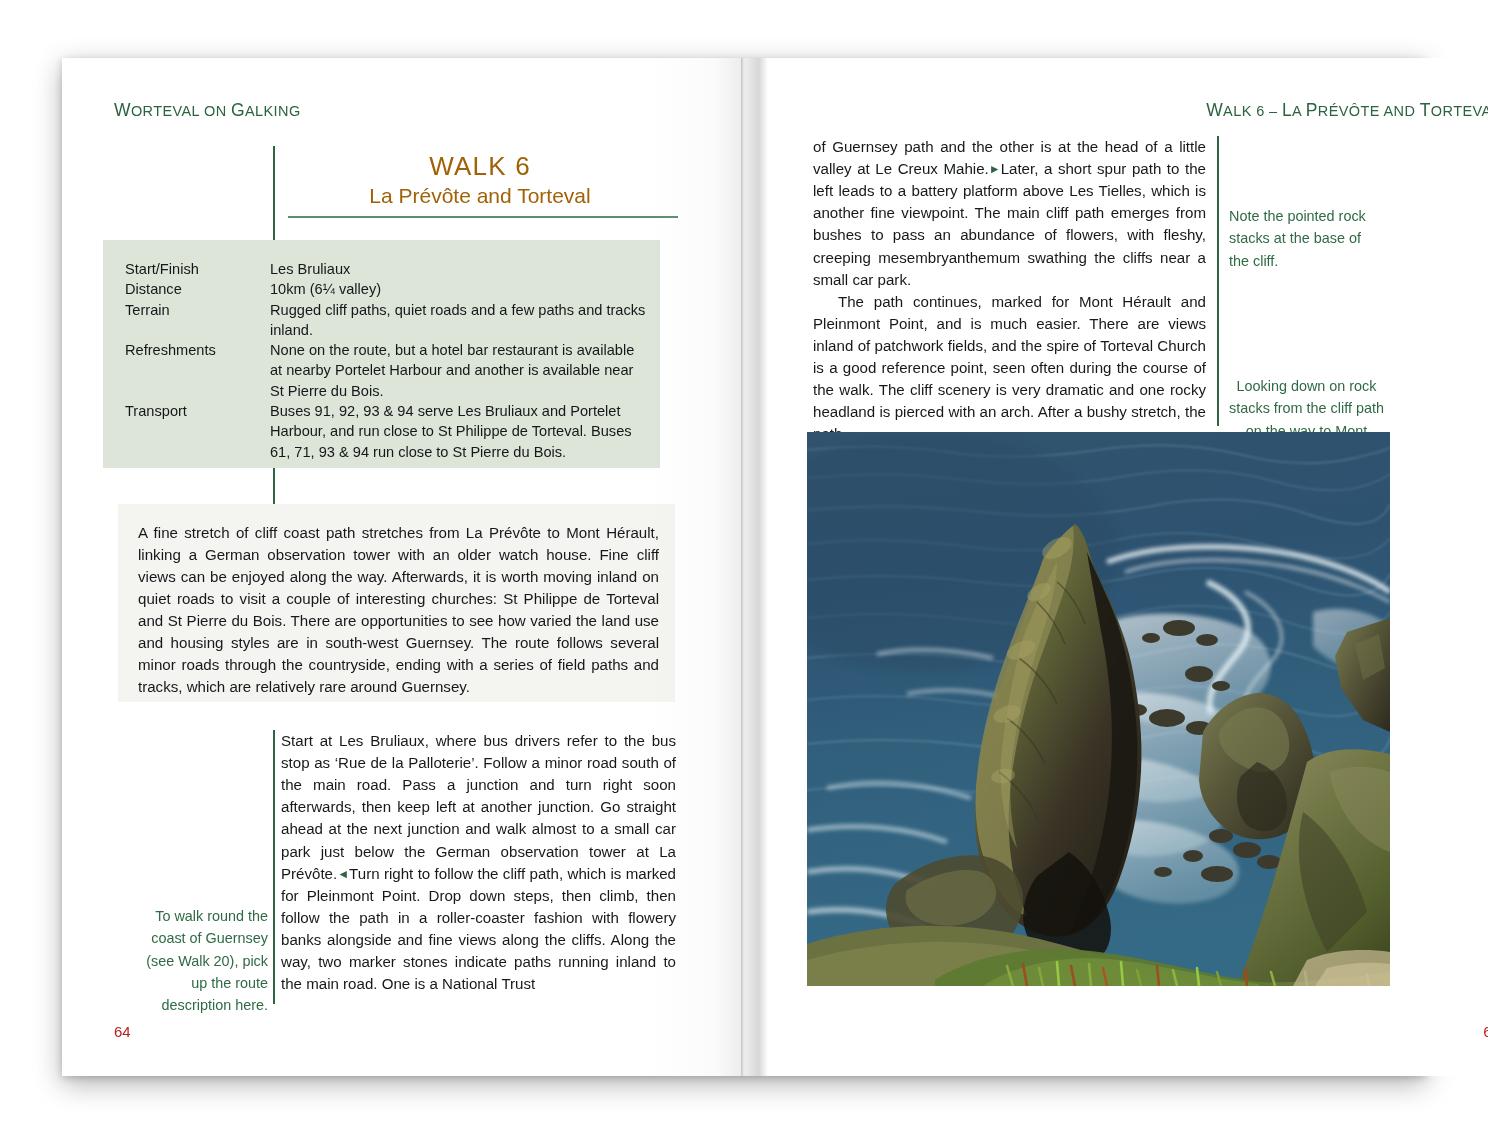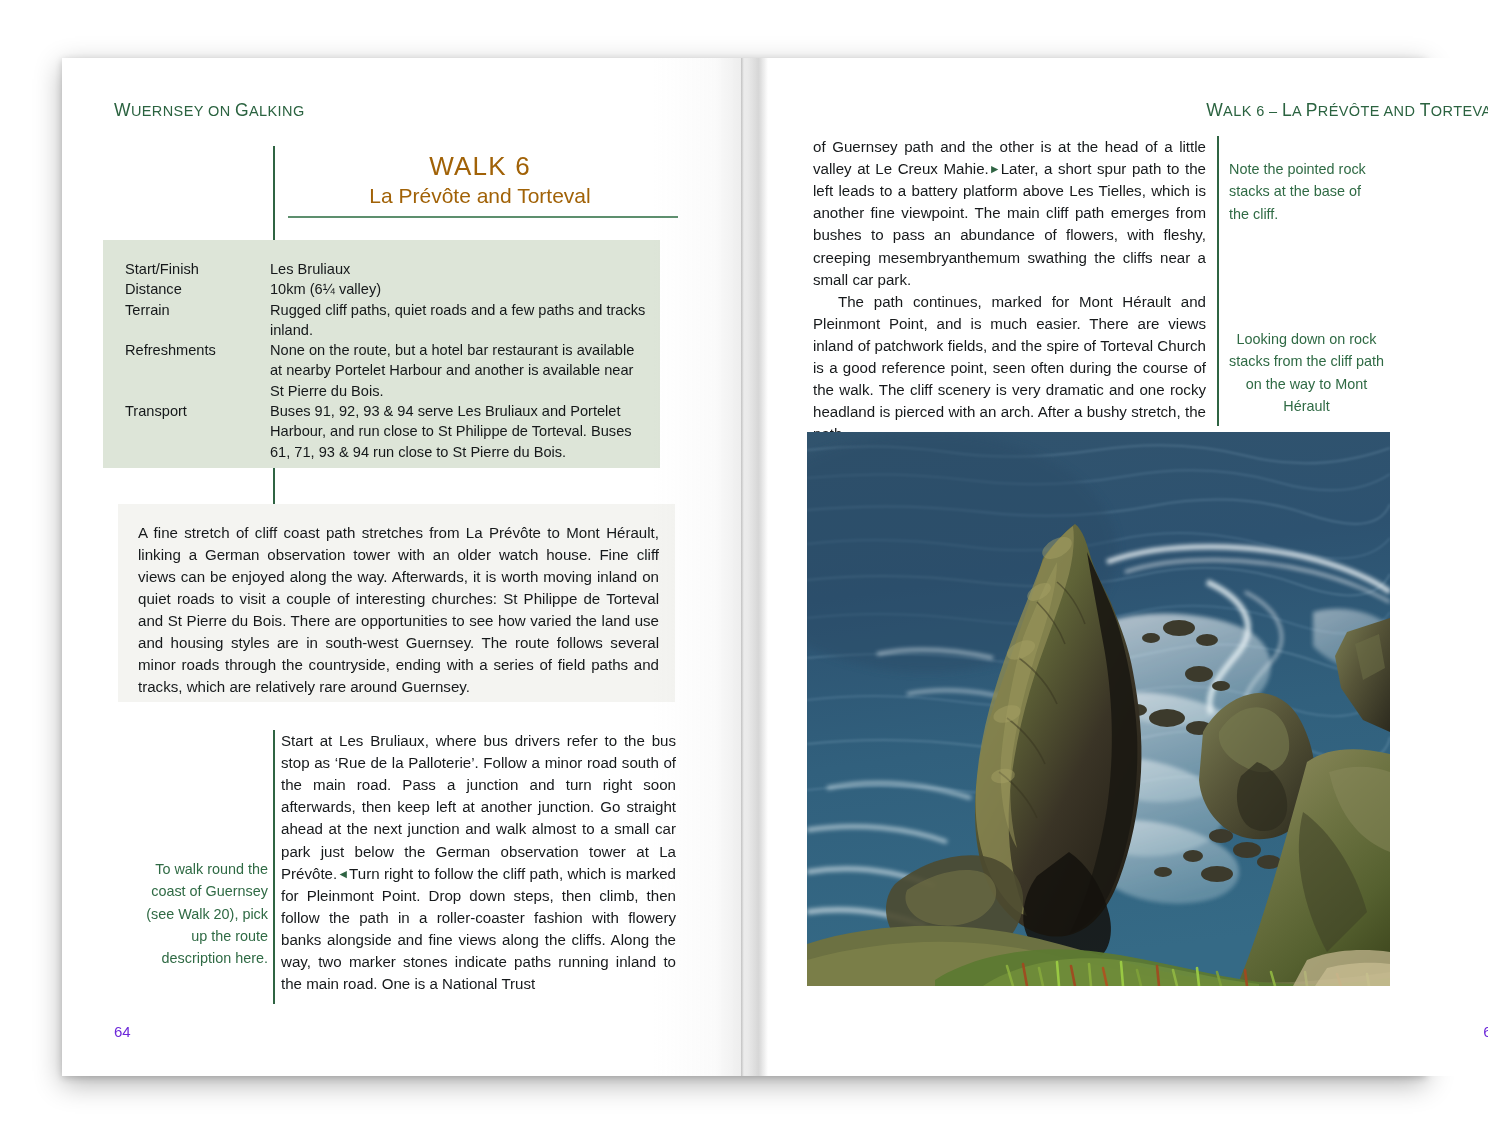--- a/index.html
+++ b/index.html
@@ -134,20 +134,21 @@
     color: #16191b;
   }
   .body-left p { margin: 0; }
 
   
   .marginnote {
     position: absolute;
     color: #2f6a44;
     font-size: 14.4px;
     line-height: 1.55;
+    margin-top: 47px;
   }
   .mn-left {
     left: 66px; top: 800px; width: 140px;
     text-align: right;
   }
 
   
   .body-right {
     position: absolute;
     left: 69px; top: 78px;
@@ -178,35 +179,35 @@
     overflow: hidden;
     background: #2e4f68;
   }
   .photo svg { display: block; width: 100%; height: 100%; }
 
   
   .folio {
     position: absolute;
     bottom: 36px;
     font-size: 15px;
-    color: #6d28d9;
+    color: #b91c1c;
   }
   .folio-left  { left: 52px; }
   .folio-right { right: 52px; }
 </style>
 </head>
 <body>
 
 <div id="root">
   <div class="spread">
 
     <div class="page page-left">
 
       <div class="runhead runhead-left">
-        <span class="cap">W</span><span>UERNSEY ON </span><span class="cap">G</span><span>ALKING</span>
+        <span class="cap">W</span><span>ORTEVAL ON </span><span class="cap">G</span><span>ALKING</span>
       </div>
 
       <div class="vrule" style="left:211px; top:88px; height:94px;"></div>
       <div class="vrule" style="left:211px; top:410px; height:36px;"></div>
       <div class="vrule" style="left:211px; top:672px; height:274px;"></div>
 
       <div class="walk-title">
         <div class="wt-main">WALK 6</div>
         <div class="wt-sub">La Prévôte and Torteval</div>
       </div>

